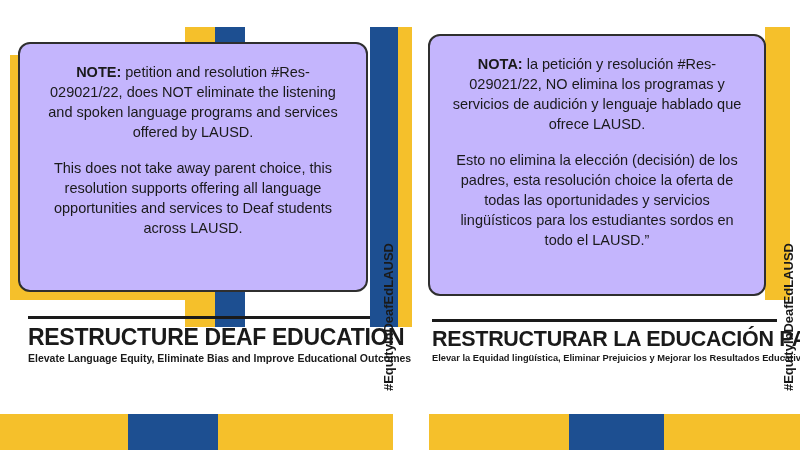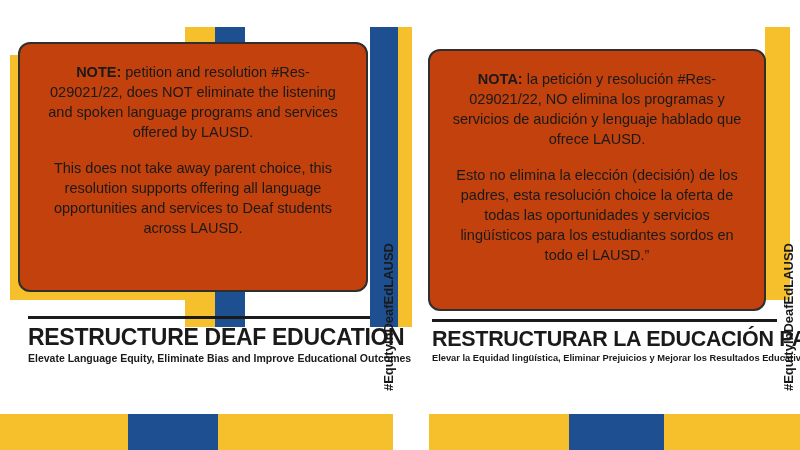--- a/index.html
+++ b/index.html
@@ -70,31 +70,31 @@
   .panel {
     position: absolute;
     top: 0;
     height: 414px;
   }
   .panel-left { left: 0; width: 400px; }
   .panel-right { left: 400px; width: 400px; }
 
   .card {
     position: absolute;
-    background: #c2410c;
+    background: #c4b5fd;
     border: 2px solid #2f2f2f;
     border-radius: 12px;
     box-sizing: border-box;
     padding: 18px 20px;
   }
   .card-left {
     left: 18px; top: 42px; width: 350px; height: 250px;
   }
   .card-right {
-    left: 28px; top: 49px; width: 338px; height: 262px;
+    left: 28px; top: 34px; width: 338px; height: 262px;
   }
 
   .card p {
     margin: 0 0 16px 0;
     font-size: 14.5px;
     line-height: 1.38;
     color: #1a1a1a;
     text-align: center;
   }
   .card p:last-child { margin-bottom: 0; }

